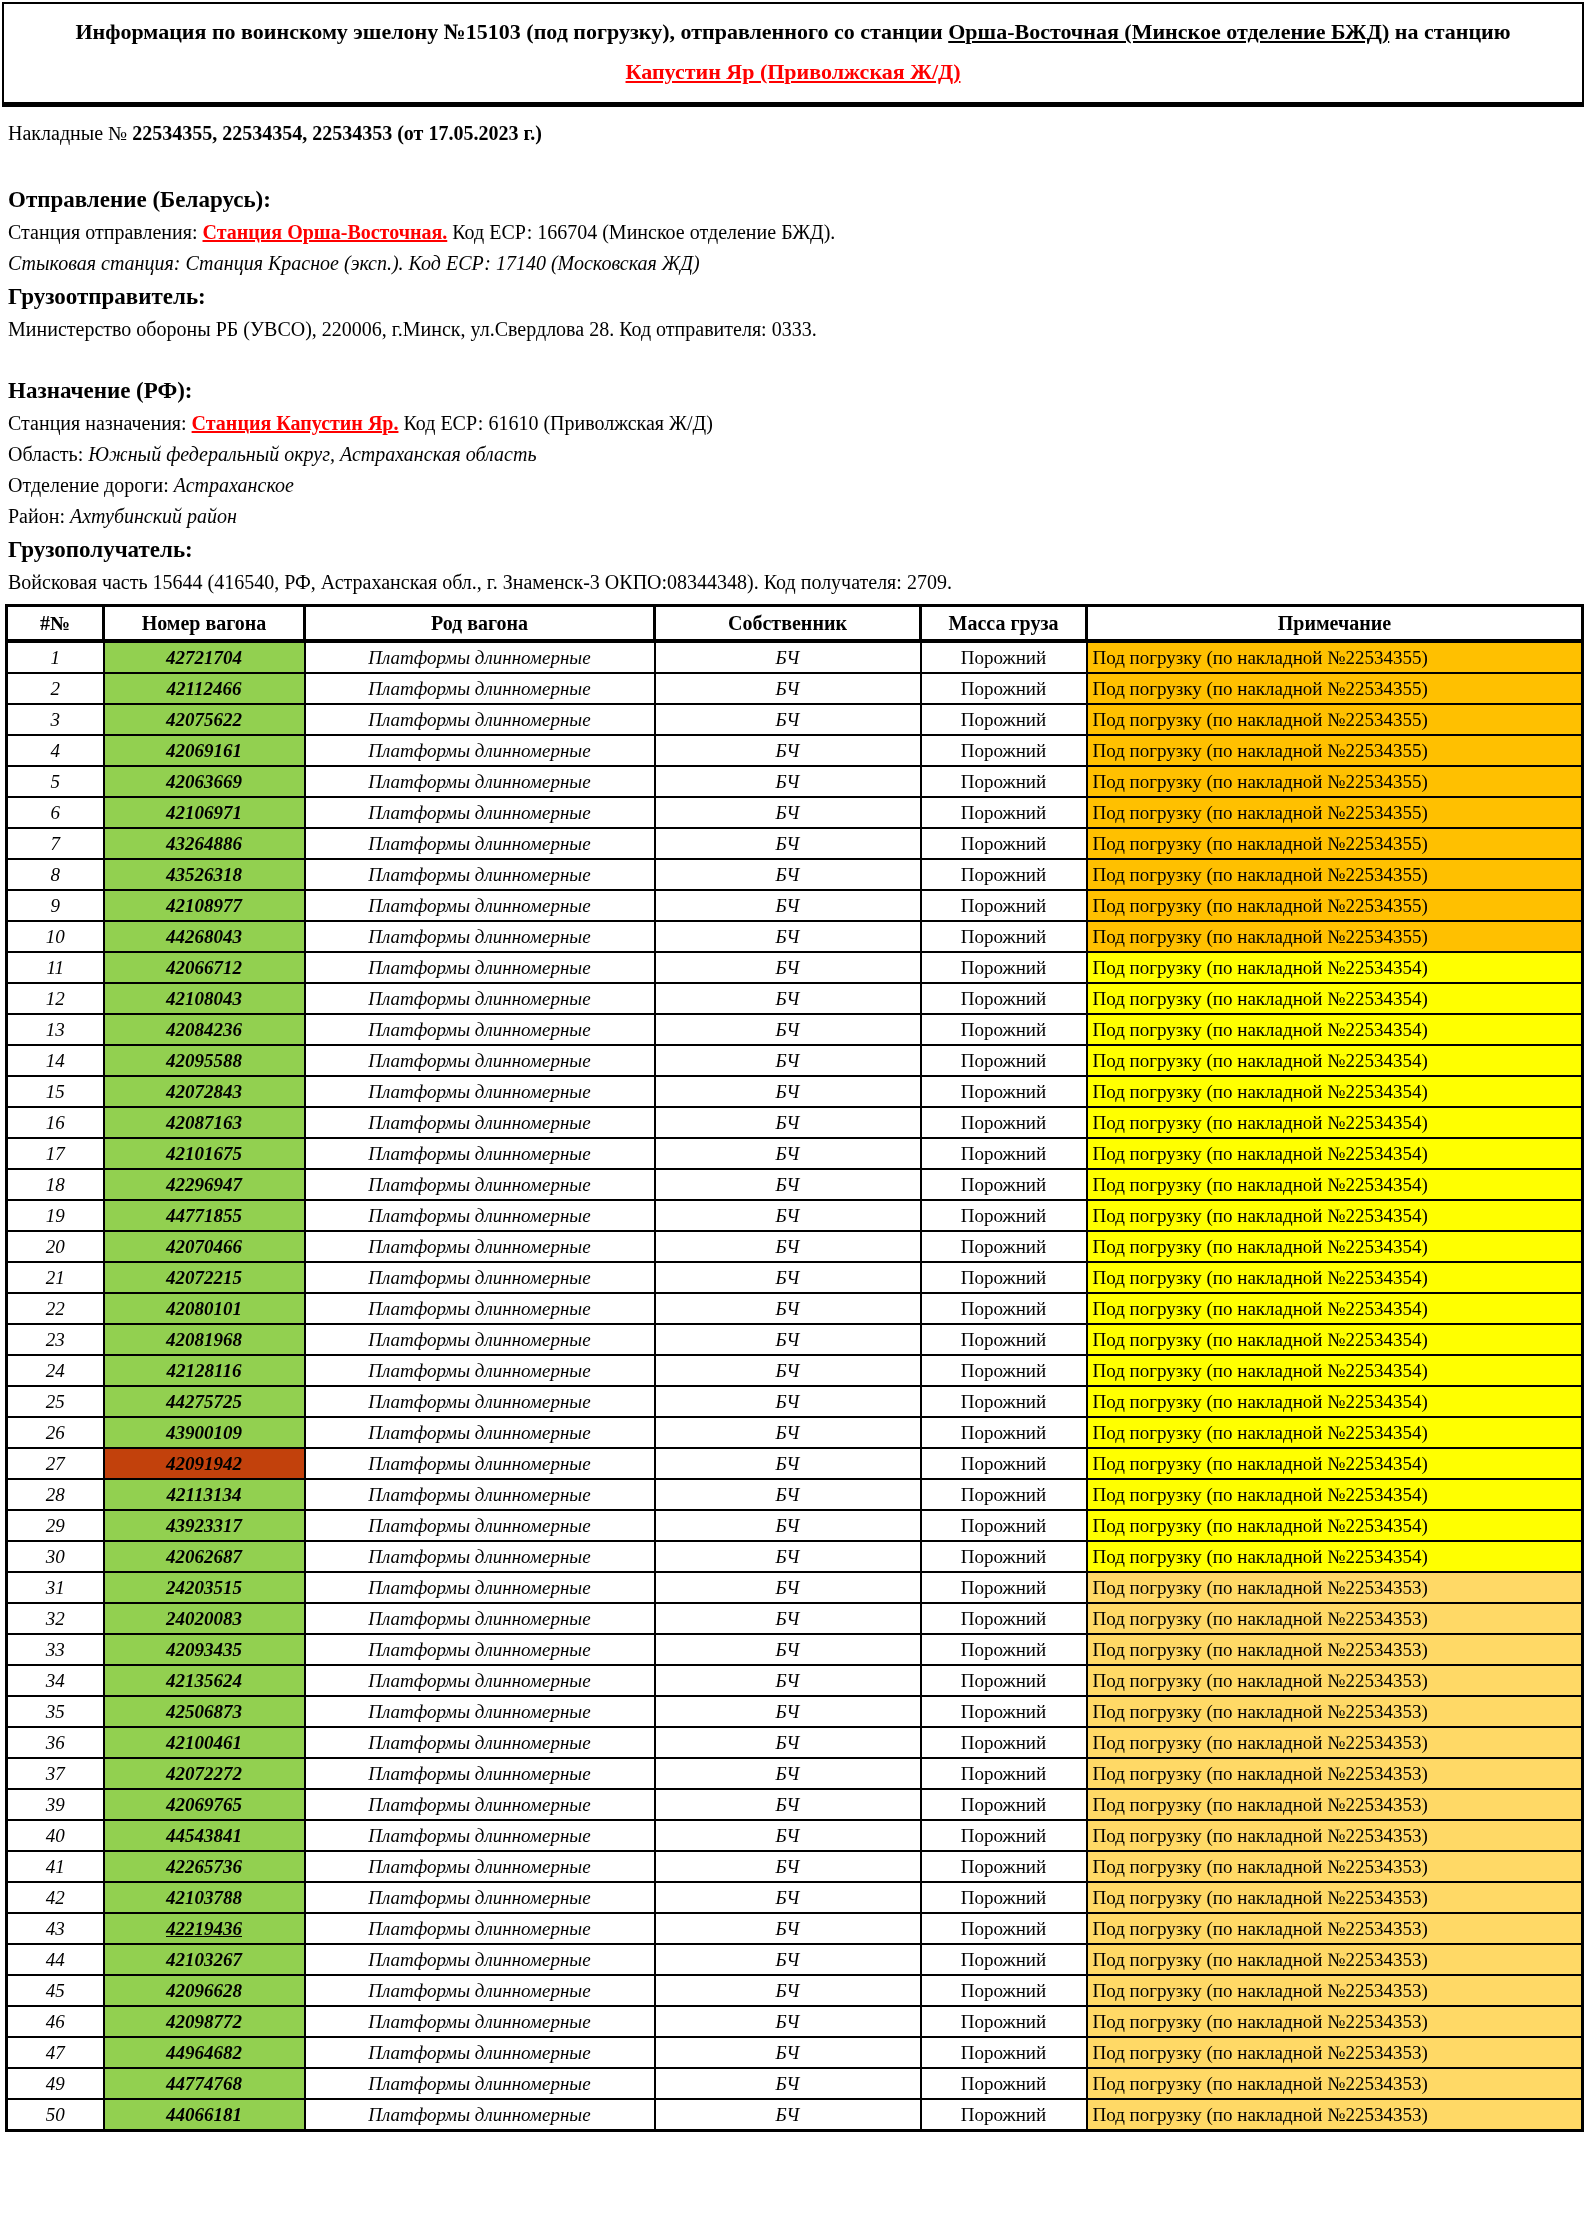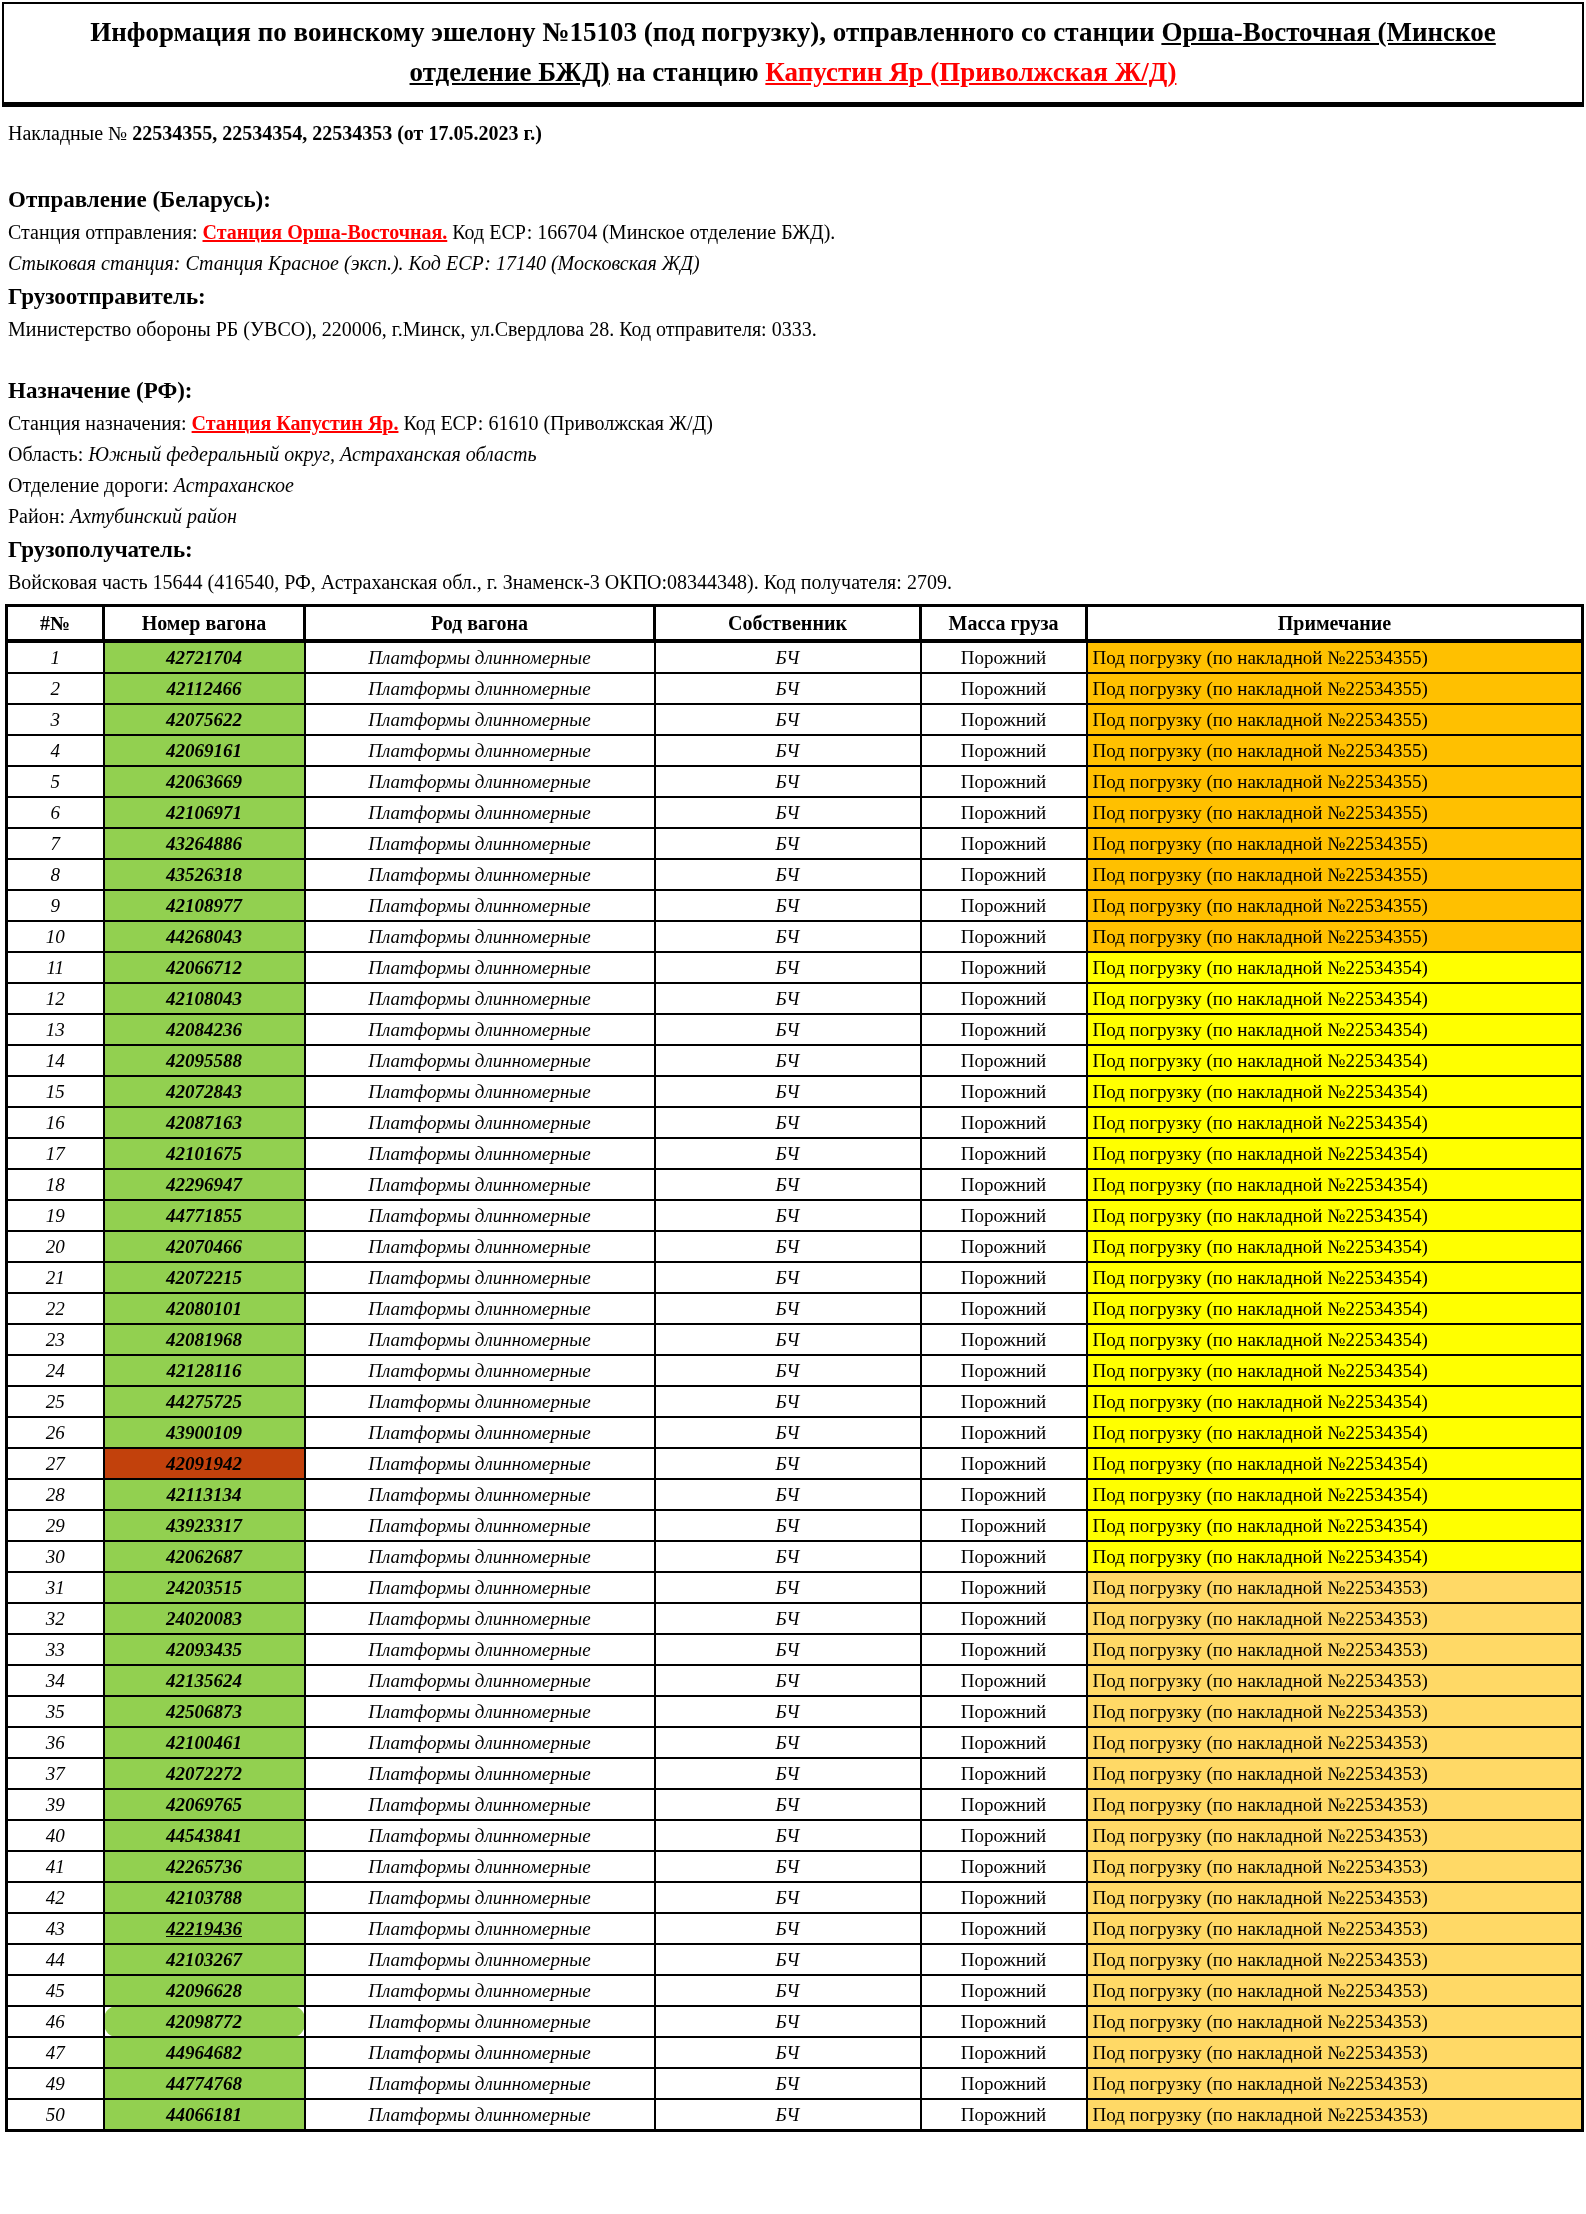--- a/index.html
+++ b/index.html
@@ -10,21 +10,21 @@
   }
   .page { width:1586px; }
 
   
   .title-box {
     margin:2px 2px 0 2px;
     border:2px solid #000;
     border-bottom:5px solid #000;
     padding:8px 60px 10px 60px;
     text-align:center;
-    font-size:27px;
+    font-size:22px;
     font-weight:bold;
     line-height:40px;
   }
   .u-black { text-decoration:underline; }
   .link-red { color:#ff0000; text-decoration:underline; }
 
   
   .doc-body { padding-left:8px; padding-right:8px; }
   p { margin:0; }
   .waybills { margin-top:13px; font-size:20px; line-height:27px; margin-bottom:35px; }
@@ -464,21 +464,21 @@
         <tr>
           <td class="c-num">45</td>
           <td class="c-wagon" style="background-color: rgb(146, 208, 80);">42096628</td>
           <td class="c-type">Платформы длинномерные</td>
           <td class="c-owner">БЧ</td>
           <td class="c-mass">Порожний</td>
           <td class="c-note" style="background-color: rgb(255, 217, 102);">Под погрузку (по накладной №22534353)</td>
         </tr>
         <tr>
           <td class="c-num">46</td>
-          <td class="c-wagon" style="background-color: rgb(146, 208, 80); border-radius: 13px;">42098772</td>
+          <td class="c-wagon" style="background-color: rgb(146, 208, 80);">42098772</td>
           <td class="c-type">Платформы длинномерные</td>
           <td class="c-owner">БЧ</td>
           <td class="c-mass">Порожний</td>
           <td class="c-note" style="background-color: rgb(255, 217, 102);">Под погрузку (по накладной №22534353)</td>
         </tr>
         <tr>
           <td class="c-num">47</td>
           <td class="c-wagon" style="background-color: rgb(146, 208, 80);">44964682</td>
           <td class="c-type">Платформы длинномерные</td>
           <td class="c-owner">БЧ</td>

